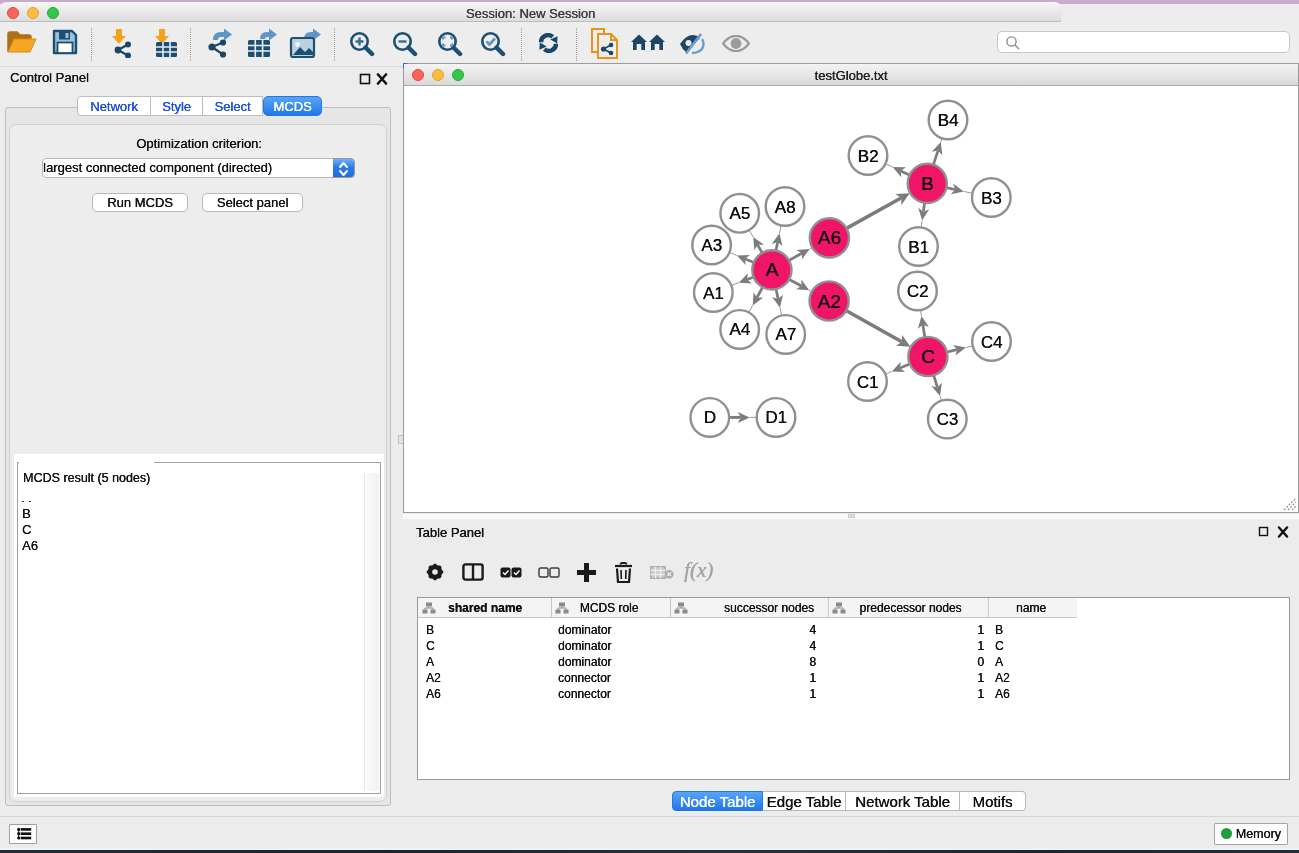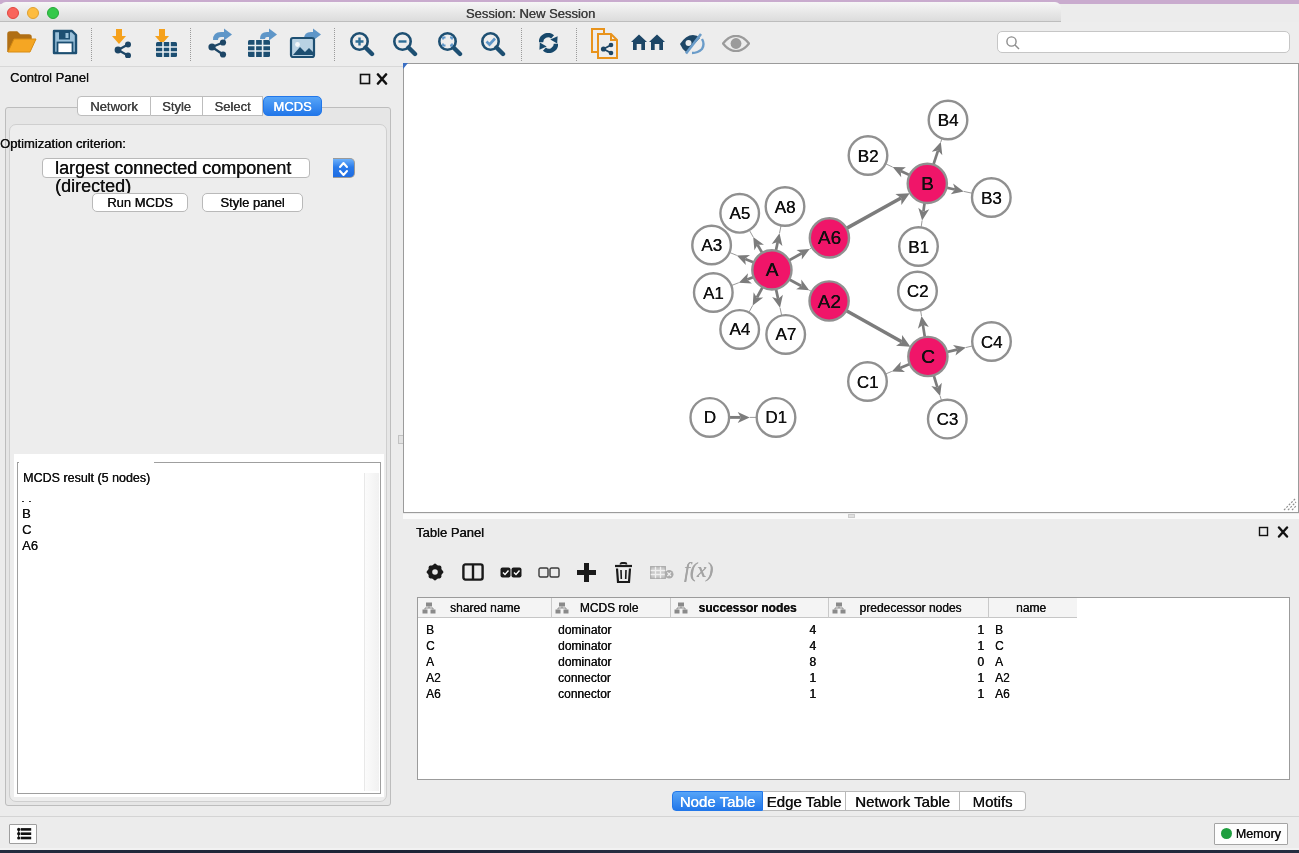--- a/index.html
+++ b/index.html
@@ -13,23 +13,23 @@
 #titlebar { left:0; top:2px; width:1061px; height:20px; background:linear-gradient(#f6f6f6,#dcdcdc); border-bottom:1px solid #bdbdbd; border-radius:6px 6px 0 0; }
 .light { position:absolute; width:12px; height:12px; border-radius:50%; top:5px; }
 #titleText { width:100%; text-align:center; top:4px; font-size:13px; color:#3e3e3e; }
 #toolbar { left:0; top:22px; width:1299px; height:45px; background:#ededed; border-bottom:1px solid #d8d8d8; }
 .tsep { position:absolute; top:6px; height:33px; width:0; border-left:1px dotted #9a9a9a; }
 #searchbox { left:997px; top:9px; width:293px; height:22px; background:#fff; border:1px solid #c6c6c6; border-radius:5px; }
 
 #cpTitle { left:10px; top:70px; font-size:13px; color:#111; }
 #tabpaneOuter { left:5px; top:107px; width:386px; height:699px; background:#e6e6e6; border:1px solid #bdbdbd; border-radius:3px; }
 #tabpaneInner { left:9px; top:124px; width:378px; height:678px; background:#ededed; border:1px solid #cfcfcf; border-radius:7px; }
-.cptab { position:absolute; top:96px; height:20px; font-size:13px; text-align:center; line-height:19px; background:#ffffff; border:1px solid #bdbdbd; color:#404040; }
-#optLabel { left:0px; top:136px; width:398px; text-align:left; font-size:13px; color:#111; }
-#combo { left:42px; top:158px; width:268px; height:20px; background:#fff; border:1px solid #b9b9b9; border-radius:4px; font-size:18px; line-height:18px; padding-left:12px; color:#111; }
+.cptab { position:absolute; top:96px; height:20px; font-size:13px; text-align:center; line-height:19px; background:#ffffff; border:1px solid #bdbdbd; color:#1d4ed8; }
+#optLabel { left:0px; top:136px; width:398px; text-align:center; font-size:13px; color:#111; }
+#combo { left:42px; top:158px; width:313px; height:20px; background:#fff; border:1px solid #b9b9b9; border-radius:4px; font-size:13px; line-height:18px; color:#111; }
 #comboBtn { left:333px; top:158px; width:22px; height:20px; border-radius:0 5px 5px 0; background:linear-gradient(#6db1fb,#2a7bea 45%,#1e6ce2); border:1px solid #9a9a9a; border-left:none; }
 .pbtn { position:absolute; top:193px; height:19px; background:#ffffff; border:1px solid #b9b9b9; border-radius:5px; font-size:13px; text-align:center; line-height:17px; color:#111; }
 #mcdsGroup { left:14px; top:454px; width:370px; height:343px; background:#fff; }
 #mcdsTitle { left:19px; top:455px; background:#fff; padding:16px 4px; font-size:12.5px; color:#111; }
 #mcdsList { left:17px; top:462px; width:364px; height:332px; background:#fff; border:1px solid #9f9f9f; }
 #mcdsScroll { position:absolute; left:346px; top:10px; width:15px; height:318px; background:linear-gradient(90deg,#fbfbfb,#f1f1f1); border-left:1px solid #e8e8e8; }
 .mitem { position:absolute; left:4px; font-size:13px; color:#111; line-height:16px; }
 
 #vsplitHandle { left:398px; top:435px; width:6px; height:9px; background:#e2e2e2; border:1px solid #c2c2c2; }
 
@@ -211,35 +211,41 @@
 <div class="cptab" style="left:263px; width:59px; border-radius:5px; background:linear-gradient(#57a5f8,#2277e9); color:#fff; border-color:#2277e9;">MCDS</div>
 <div class="abs" id="optLabel">Optimization criterion:</div>
 <div class="abs" id="combo">largest connected component (directed)</div>
 <div class="abs" id="comboBtn">
   <svg width="22" height="20" viewBox="0 0 22 20" style="position:absolute;left:0;top:0">
     <path d="M7 8 L10.5 4 L14 8" fill="none" stroke="#fff" stroke-width="2" stroke-linecap="round" stroke-linejoin="round"></path>
     <path d="M7 12 L10.5 16 L14 12" fill="none" stroke="#fff" stroke-width="2" stroke-linecap="round" stroke-linejoin="round"></path>
   </svg>
 </div>
 <div class="pbtn" style="left:92px; width:96px;">Run MCDS</div>
-<div class="pbtn" style="left:202px; width:101px;">Style panel</div>
+<div class="pbtn" style="left:202px; width:101px;">Select panel</div>
 <div class="abs" id="mcdsGroup"></div>
 <div class="abs" id="mcdsList">
   <div id="mcdsScroll"></div>
   <div class="mitem" style="top:11px">A2</div>
   <div class="mitem" style="top:27px">A</div>
   <div class="mitem" style="top:43px">B</div>
   <div class="mitem" style="top:59px">C</div>
   <div class="mitem" style="top:75px">A6</div>
 </div>
 <div class="abs" id="mcdsTitle">MCDS result (5 nodes)</div>
 <div class="abs" id="vsplitHandle"></div>
 
 <div class="abs" id="netwin">
   <div class="abs" style="left:-1px;top:-1px;width:5px;height:6px;background:#3a6fc4;clip-path:polygon(0 0,100% 0,0 100%);"></div>
+  <div class="abs" id="netTitlebar">
+    <div class="light" style="left:8px; top:5px; background:#f9645c; border:1px solid #e2463f;"></div>
+    <div class="light" style="left:28px; top:5px; background:#fdbc40; border:1px solid #e0a02f;"></div>
+    <div class="light" style="left:48px; top:5px; background:#34c84a; border:1px solid #27a838;"></div>
+    <div class="abs" id="netTitle">testGlobe.txt</div>
+  </div>
   <svg class="abs" style="right:1px;bottom:1px" width="14" height="14" viewBox="0 0 14 14">
     <g stroke="#8f8f8f" stroke-width="1.2" stroke-dasharray="2,1.4">
       <line x1="1" y1="13" x2="13" y2="1"></line>
       <line x1="5" y1="13" x2="13" y2="5"></line>
       <line x1="9" y1="13" x2="13" y2="9"></line>
     </g>
   </svg>
   <svg class="abs" id="graphsvg" width="894" height="426" viewBox="0 0 894 426">
 <g stroke="#7c7c7c" fill="#7c7c7c">
 <line x1="367.9" y1="183.9" x2="353.6" y2="158.9" stroke-width="2.7"></line>
@@ -398,37 +404,37 @@
   <div class="abs" style="left:267px;top:6px;font-family:'Liberation Serif',serif;font-style:italic;font-size:21px;color:#a4a4a4;">f(x)</div>
 </div>
 <div class="abs" id="tableBox">
   <div id="tblHeader">
     <svg class="htree" style="position:absolute;left:4px;top:4px" width="14" height="12" viewBox="0 0 14 12">
         <rect x="4" y="0.5" width="6" height="4" fill="#8a8a8a"></rect>
         <rect x="0.5" y="7.5" width="5" height="4" fill="#8a8a8a"></rect>
         <rect x="8.5" y="7.5" width="5" height="4" fill="#8a8a8a"></rect>
         <path d="M7 4.5 V6 M3 7.5 V6 H11 V7.5" stroke="#8a8a8a" fill="none"></path>
       </svg>
-    <div class="hlabel" style="left:17px; width:100px; text-align:center;">shared name</div>
+    <div class="hlabel" style="left:17px; width:100px; text-align:center;font-weight:bold;">shared name</div>
     <div class="hsep" style="left:133px"></div>
     <svg class="htree" style="position:absolute;left:137px;top:4px" width="14" height="12" viewBox="0 0 14 12">
         <rect x="4" y="0.5" width="6" height="4" fill="#8a8a8a"></rect>
         <rect x="0.5" y="7.5" width="5" height="4" fill="#8a8a8a"></rect>
         <rect x="8.5" y="7.5" width="5" height="4" fill="#8a8a8a"></rect>
         <path d="M7 4.5 V6 M3 7.5 V6 H11 V7.5" stroke="#8a8a8a" fill="none"></path>
       </svg>
     <div class="hlabel" style="left:144px; width:94px; text-align:center;">MCDS role</div>
     <div class="hsep" style="left:252px"></div>
     <svg class="htree" style="position:absolute;left:256px;top:4px" width="14" height="12" viewBox="0 0 14 12">
         <rect x="4" y="0.5" width="6" height="4" fill="#8a8a8a"></rect>
         <rect x="0.5" y="7.5" width="5" height="4" fill="#8a8a8a"></rect>
         <rect x="8.5" y="7.5" width="5" height="4" fill="#8a8a8a"></rect>
         <path d="M7 4.5 V6 M3 7.5 V6 H11 V7.5" stroke="#8a8a8a" fill="none"></path>
       </svg>
-    <div class="hlabel" style="left:263px; width:133px; text-align:center;font-weight:bold;">successor nodes</div>
+    <div class="hlabel" style="left:263px; width:133px; text-align:right;">successor nodes</div>
     <div class="hsep" style="left:410px"></div>
     <svg class="htree" style="position:absolute;left:414px;top:4px" width="14" height="12" viewBox="0 0 14 12">
         <rect x="4" y="0.5" width="6" height="4" fill="#8a8a8a"></rect>
         <rect x="0.5" y="7.5" width="5" height="4" fill="#8a8a8a"></rect>
         <rect x="8.5" y="7.5" width="5" height="4" fill="#8a8a8a"></rect>
         <path d="M7 4.5 V6 M3 7.5 V6 H11 V7.5" stroke="#8a8a8a" fill="none"></path>
       </svg>
     <div class="hlabel" style="left:425px; width:135px; text-align:center;">predecessor nodes</div>
     <div class="hsep" style="left:570px"></div>
     <div class="hlabel" style="left:572px; width:82px; text-align:center;">name</div>

